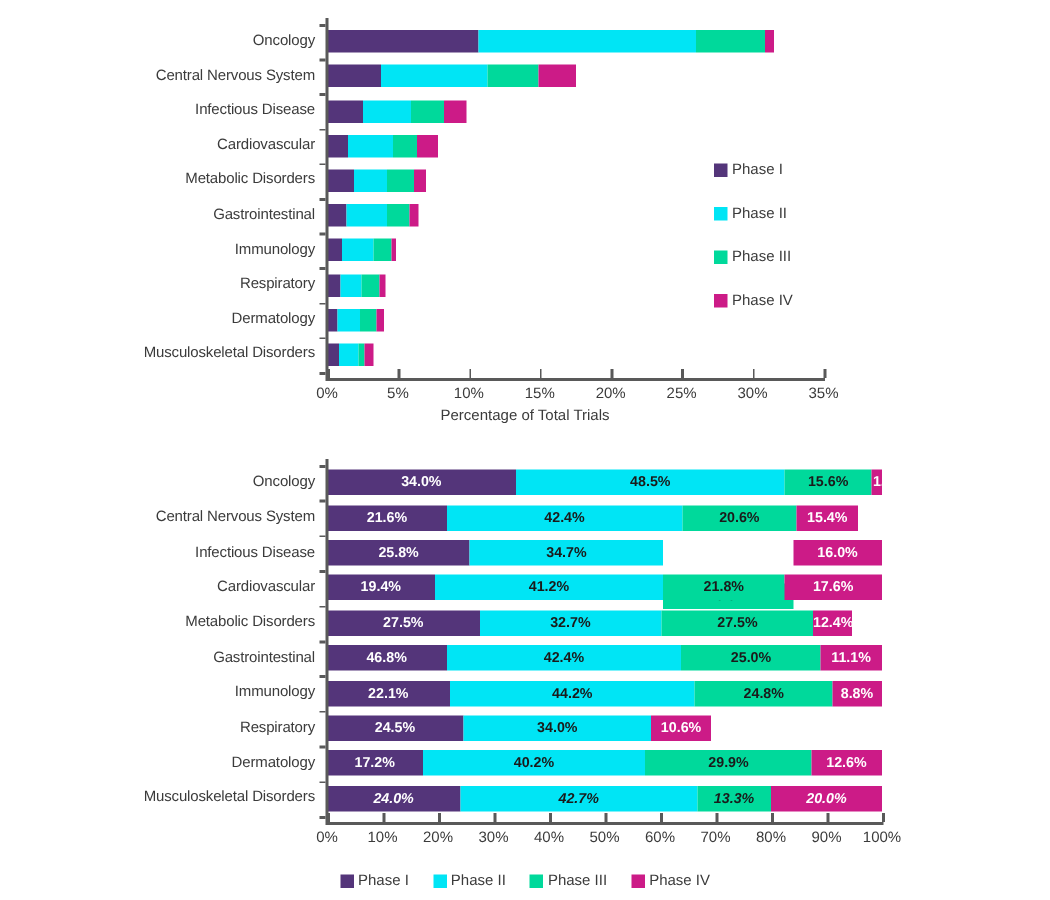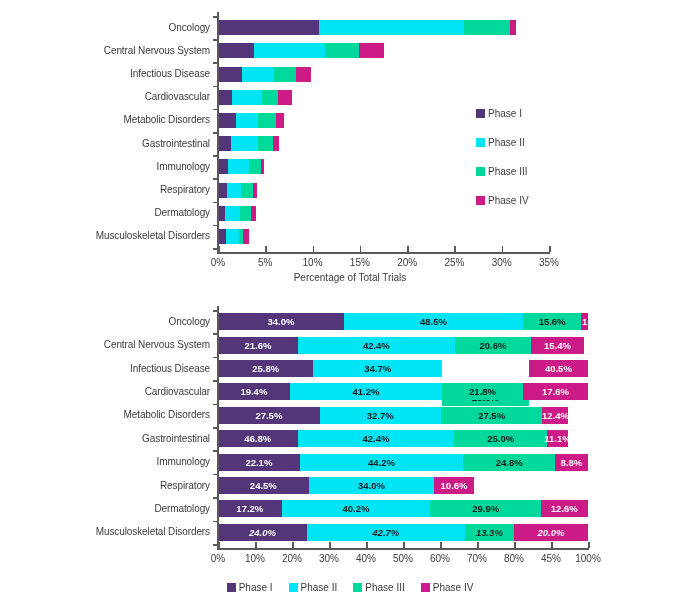--- a/index.html
+++ b/index.html
@@ -257,36 +257,36 @@
       <div class="bar-row" style="left: 218px; top: 36.6px; height: 17px;">
         <div class="seg p1" style="width: 79.92px;">
           <span>21.6%</span>
         </div>
         <div class="seg p2" style="width: 156.88px;">
           <span>42.4%</span>
         </div>
         <div class="seg p3" style="width: 76.22px;">
           <span>20.6%</span>
         </div>
-        <div class="seg p4" style="width: 53px;">
+        <div class="seg p4" style="width: 41px;">
           <span>15.4%</span>
         </div>
       </div>
       <div class="bar-row" style="left: 218px; top: 60px; height: 17px;">
         <div class="seg p1" style="width: 95.46px;">
           <span>25.8%</span>
         </div>
         <div class="seg p2" style="width: 128.39px;">
           <span>34.7%</span>
         </div>
         <div class="seg p3" style="width: 86.95px; margin-top: 29px;">
           <span>23.5%</span>
         </div>
         <div class="seg p4" style="width: 59.2px;">
-          <span>40.5%</span>
+          <span>16.0%</span>
         </div>
       </div>
       <div class="bar-row" style="left: 218px; top: 83.4px; height: 17px;">
         <div class="seg p1" style="width: 71.78px;">
           <span>19.4%</span>
         </div>
         <div class="seg p2" style="width: 152.44px;">
           <span>41.2%</span>
         </div>
         <div class="seg p3" style="width: 80.66px;">
@@ -313,21 +313,21 @@
       <div class="bar-row" style="left: 218px; top: 130.2px; height: 17px;">
         <div class="seg p1" style="width: 79.55px;">
           <span>46.8%</span>
         </div>
         <div class="seg p2" style="width: 156.88px;">
           <span>42.4%</span>
         </div>
         <div class="seg p3" style="width: 92.5px;">
           <span>25.0%</span>
         </div>
-        <div class="seg p4" style="width: 21px;">
+        <div class="seg p4" style="width: 41px;">
           <span>11.1%</span>
         </div>
       </div>
       <div class="bar-row" style="left: 218px; top: 153.6px; height: 17px;">
         <div class="seg p1" style="width: 81.77px;">
           <span>22.1%</span>
         </div>
         <div class="seg p2" style="width: 163.54px;">
           <span>44.2%</span>
         </div>
@@ -393,21 +393,21 @@
       <div class="tick-label" style="left: 346px; width: 40px; top: 253px;">40%</div>
       <div class="tick" style="left: 403px; top: 242px; width: 1.5px; height: 6px;"></div>
       <div class="tick-label" style="left: 383px; width: 40px; top: 253px;">50%</div>
       <div class="tick" style="left: 440px; top: 242px; width: 1.5px; height: 6px;"></div>
       <div class="tick-label" style="left: 420px; width: 40px; top: 253px;">60%</div>
       <div class="tick" style="left: 477px; top: 242px; width: 1.5px; height: 6px;"></div>
       <div class="tick-label" style="left: 457px; width: 40px; top: 253px;">70%</div>
       <div class="tick" style="left: 514px; top: 242px; width: 1.5px; height: 6px;"></div>
       <div class="tick-label" style="left: 494px; width: 40px; top: 253px;">80%</div>
       <div class="tick" style="left: 551px; top: 242px; width: 1.5px; height: 6px;"></div>
-      <div class="tick-label" style="left: 531px; width: 40px; top: 253px;">45%</div>
+      <div class="tick-label" style="left: 531px; width: 40px; top: 253px;">90%</div>
       <div class="tick" style="left: 588px; top: 242px; width: 1.5px; height: 6px;"></div>
       <div class="tick-label" style="left: 568px; width: 40px; top: 253px;">100%</div>
     </div>
   <div class="legend-h" id="bot-legend" style="top: 282px; left: 0px;">
       <div class="legend-item">
         <span class="swatch p1"></span>
         <span>Phase I</span>
       </div>
       <div class="legend-item">
         <span class="swatch p2"></span>

